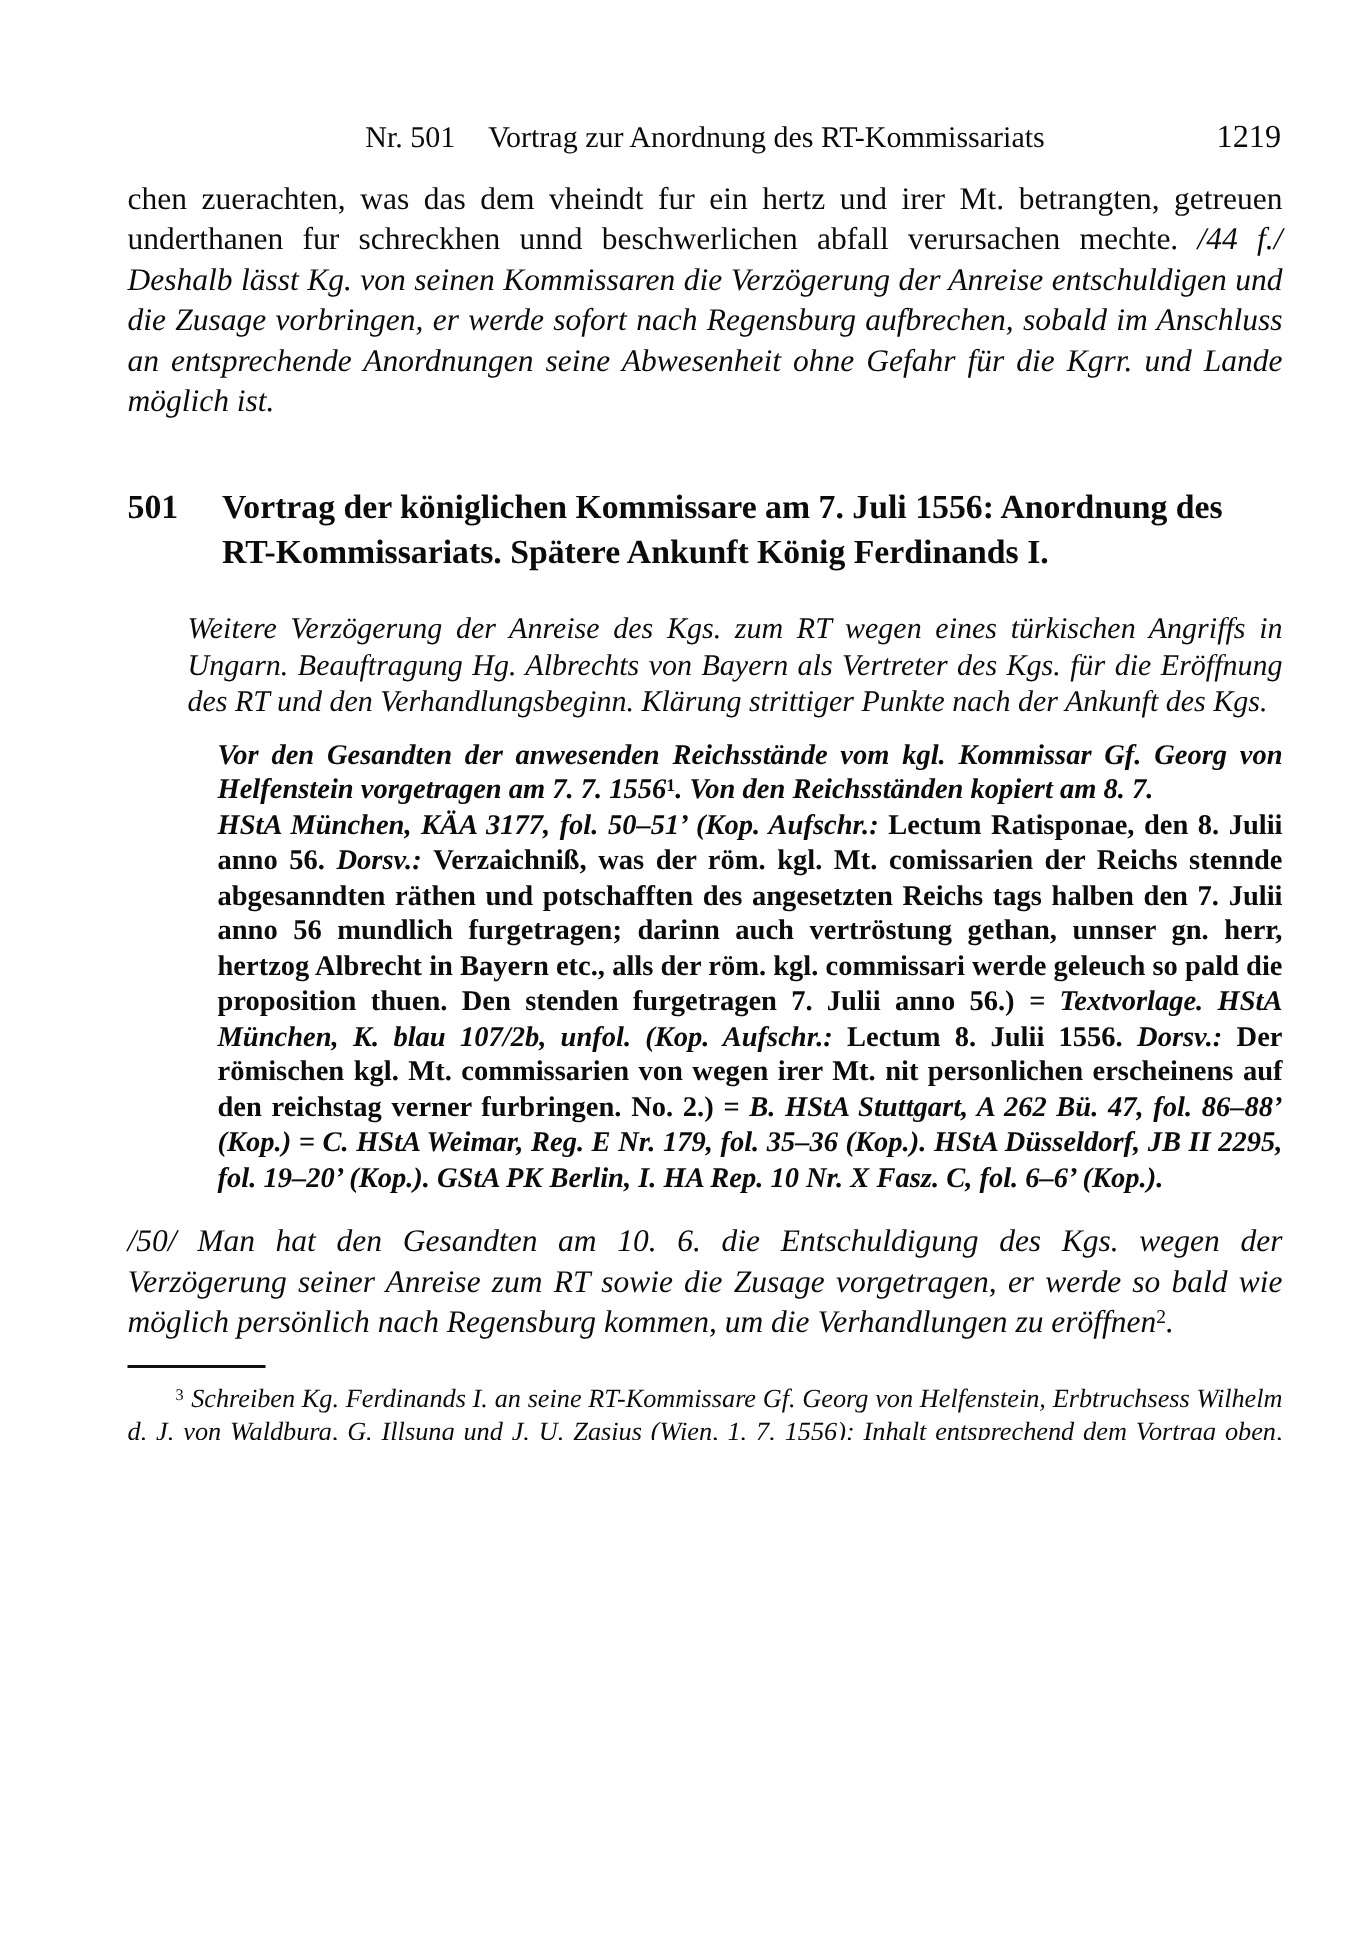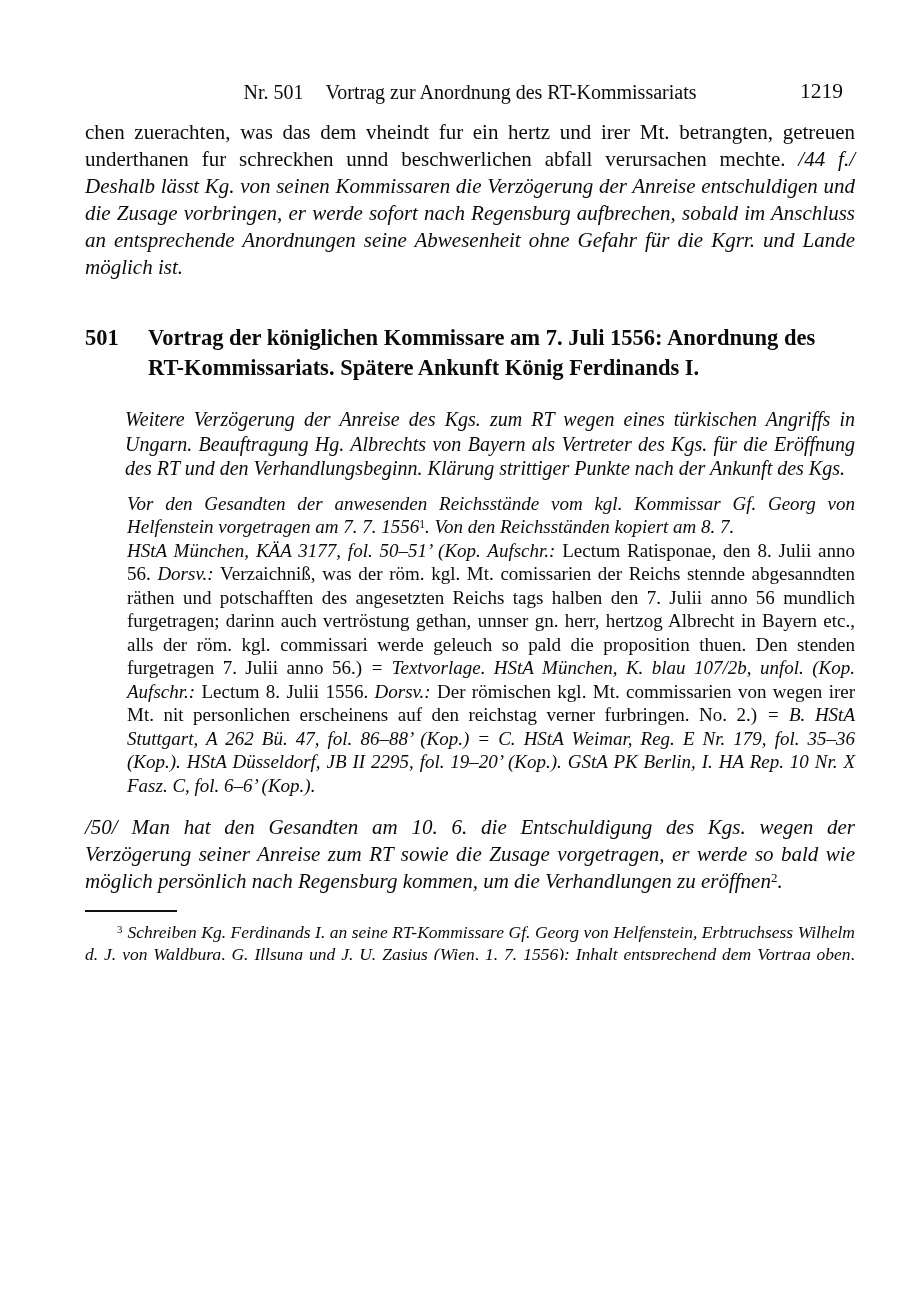--- a/index.html
+++ b/index.html
@@ -15,21 +15,21 @@
   }
   .running-head {
     position: relative;
     height: 26px;
     font-size: 20px;
     line-height: 24px;
   }
   .rh-center { text-align: center; }
   .rh-ref { margin-right: 22px; }
   .rh-page {
-    position: absolute; right: 12px; top: -1px;
+    position: absolute; right: 1px; top: -1px;
     font-size: 21.5px;
   }
   .para, .body-para {
     font-size: 21px;
     line-height: 27px;
     text-align: justify;
   }
   .intro { margin-top: 13px; }
   .it { font-style: italic; }
   .ro { font-style: normal; }
@@ -52,25 +52,26 @@
   .entry-title { flex: 1; }
   .summary {
     margin-left: 40px;
     margin-top: 24px;
     font-style: italic;
     font-size: 20px;
     line-height: 24.5px;
     text-align: justify;
   }
   .apparatus {
-    margin-left: 42px;
+    margin-left: 60px;
     margin-top: 11px;
     font-size: 19px;
     line-height: 23.5px;
     text-align: justify;
+    font-weight: bold;
   }
   .body-para { margin-top: 0; }
   .body-block { margin-top: 17px; }
   .body-para.indent { text-indent: 28px; }
   .fn-rule {
     width: 92px;
     border: none;
     border-top: 2px solid #111;
     margin: 15px 0 9px 0;
   }

